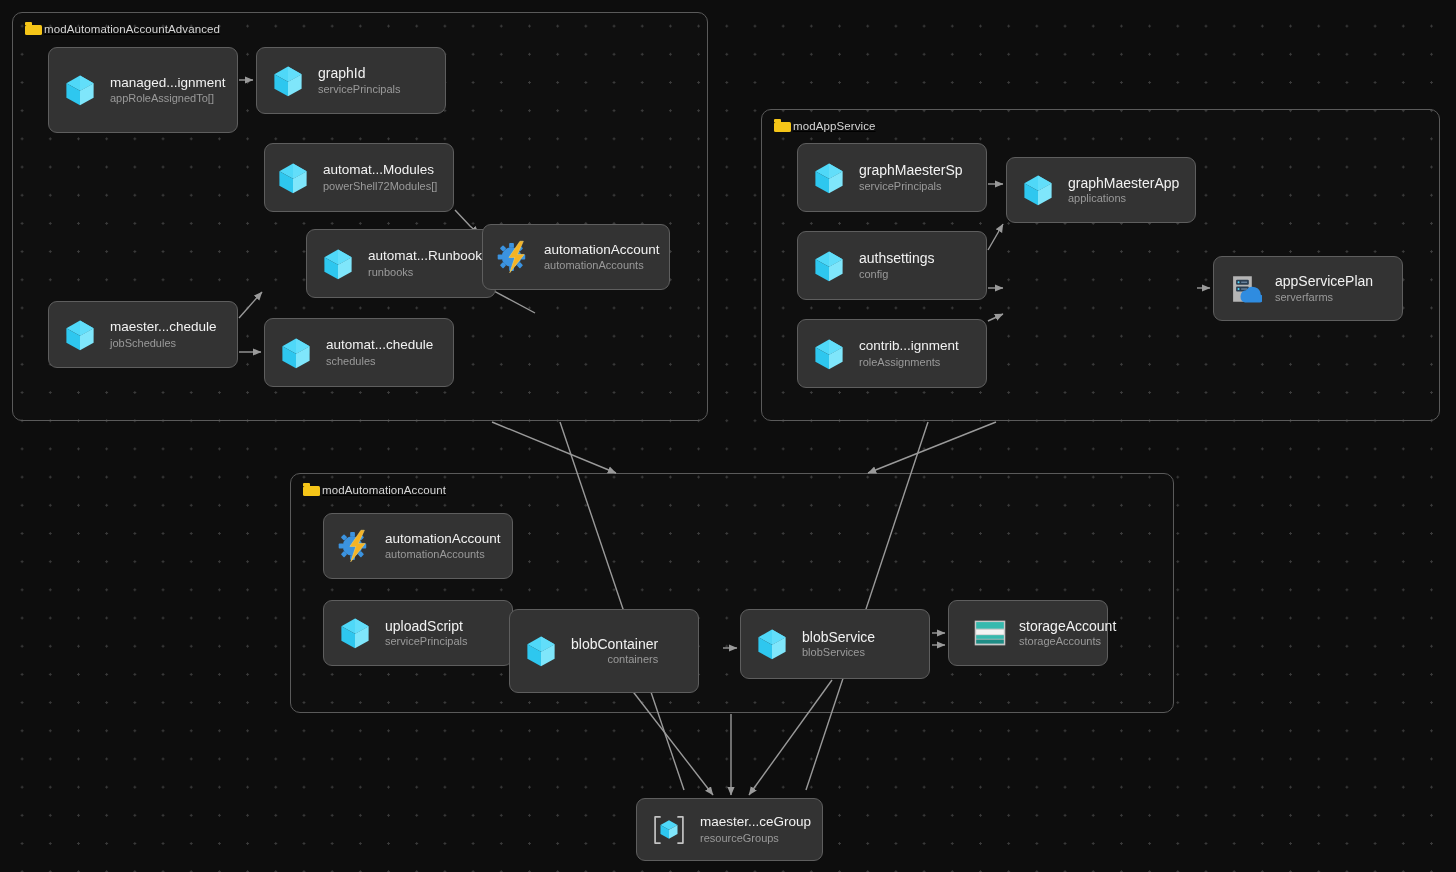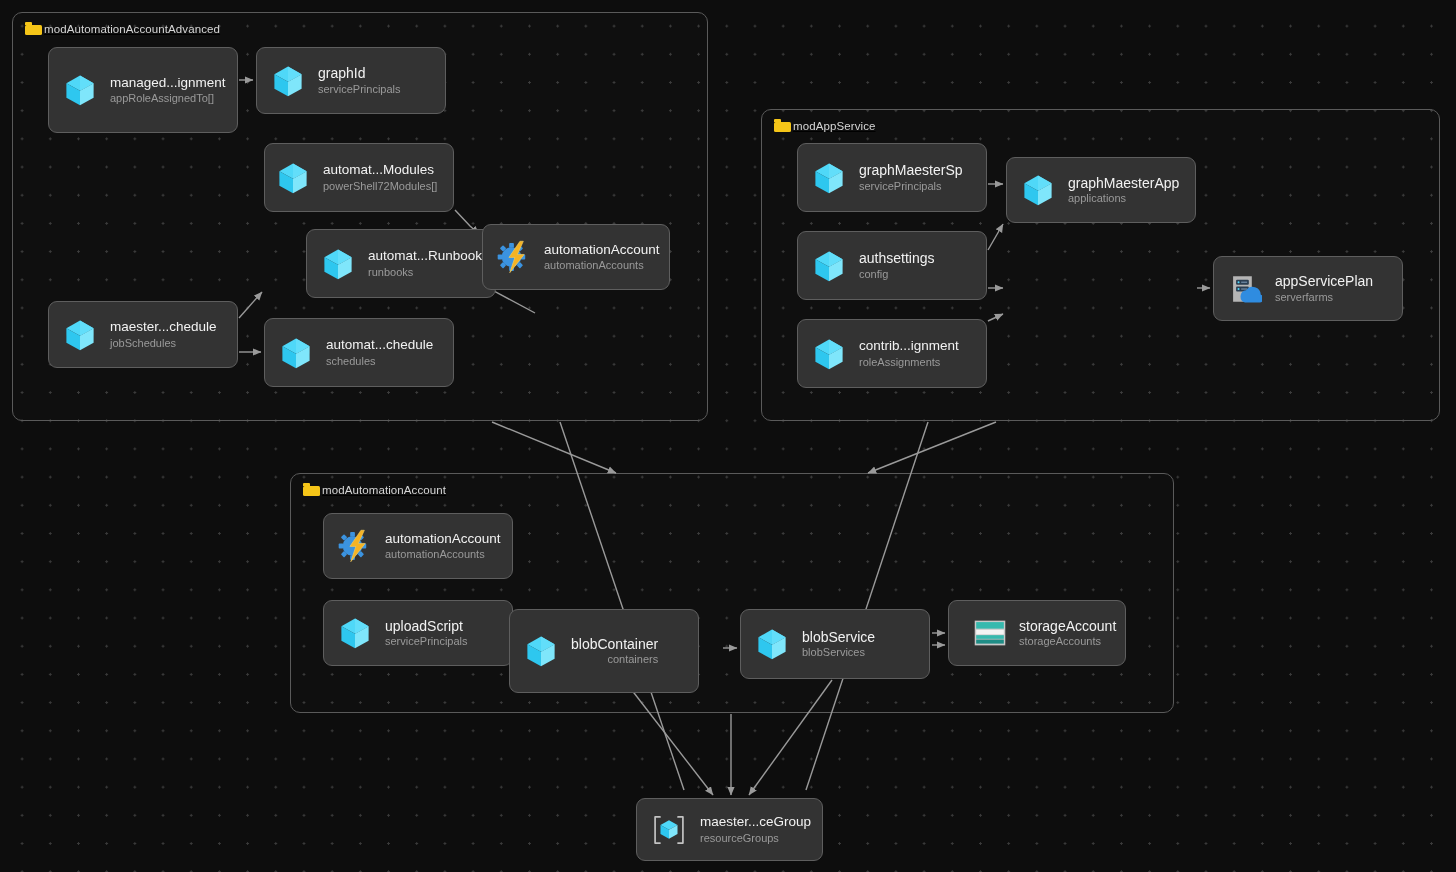--- a/index.html
+++ b/index.html
@@ -341,21 +341,21 @@
     <polygon points="20,3 36,12 20,21 4,12" fill="#4fd8f8"></polygon>
     <polygon points="4,12 20,21 20,38 4,29" fill="#2ec7ef"></polygon>
     <polygon points="36,12 20,21 20,38 36,29" fill="#7fe6fb"></polygon>
     <polygon points="20,3 36,12 20,21" fill="#62defa"></polygon>
   </svg>
       <div class="txt">
         <span class="title">blobService</span>
         <span class="sub">blobServices</span>
       </div>
     </div>
-    <div class="node" style="left: 948px; top: 600px; width: 178px; height: 66px; padding-left: 25px;">
+    <div class="node" style="left: 948px; top: 600px; width: 160px; height: 66px; padding-left: 25px;">
       <svg class="ico" width="32" height="32" viewBox="0 0 44 36">
     <rect x="1" y="1" width="42" height="34" fill="#c9c9c9"></rect>
     <rect x="3" y="3" width="38" height="9" fill="#36b9ae"></rect>
     <rect x="3" y="13.6" width="38" height="6.4" fill="#f4f4f4"></rect>
     <rect x="3" y="21" width="38" height="5" fill="#36b9ae"></rect>
     <rect x="3" y="27" width="38" height="5.6" fill="#1f8d86"></rect>
   </svg>
       <div class="txt">
         <span class="title">storageAccount</span>
         <span class="sub">storageAccounts</span>

